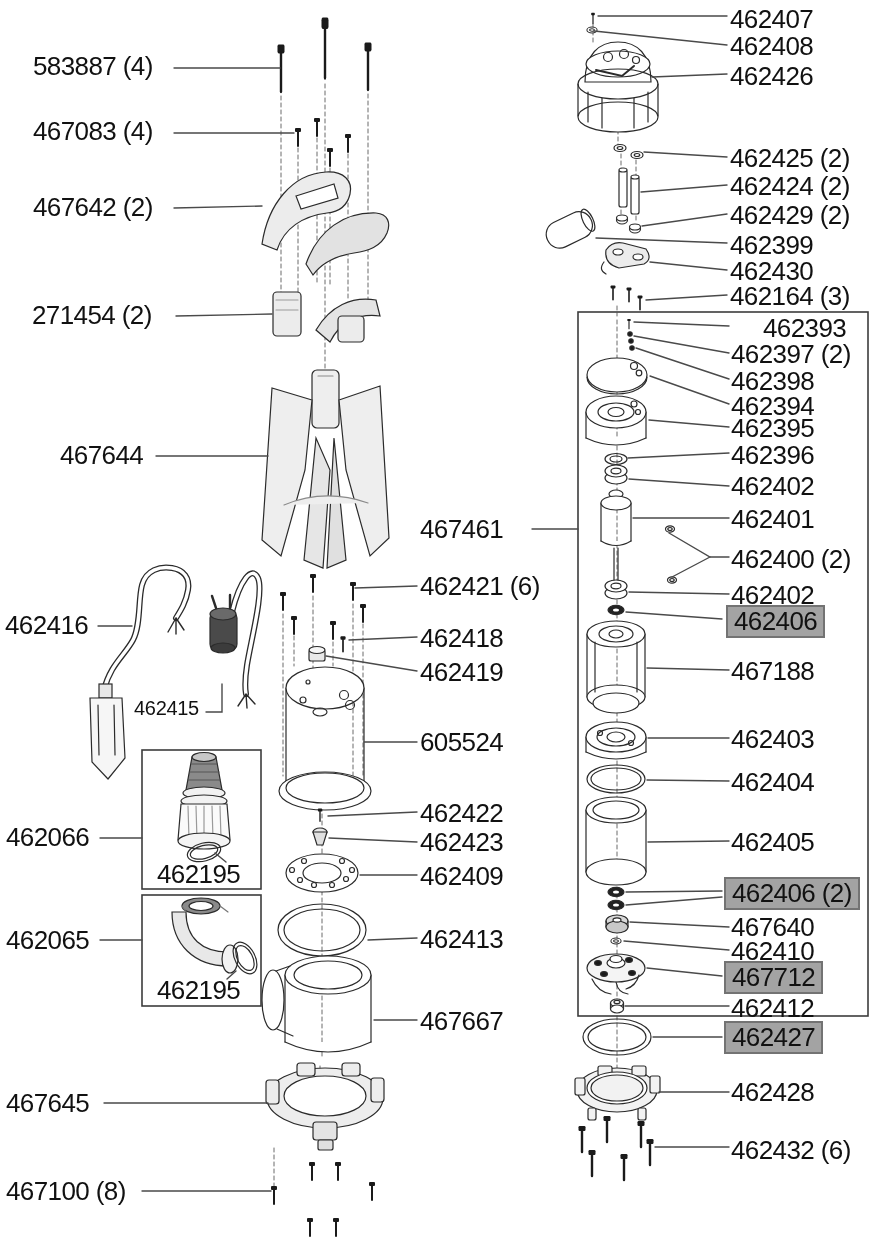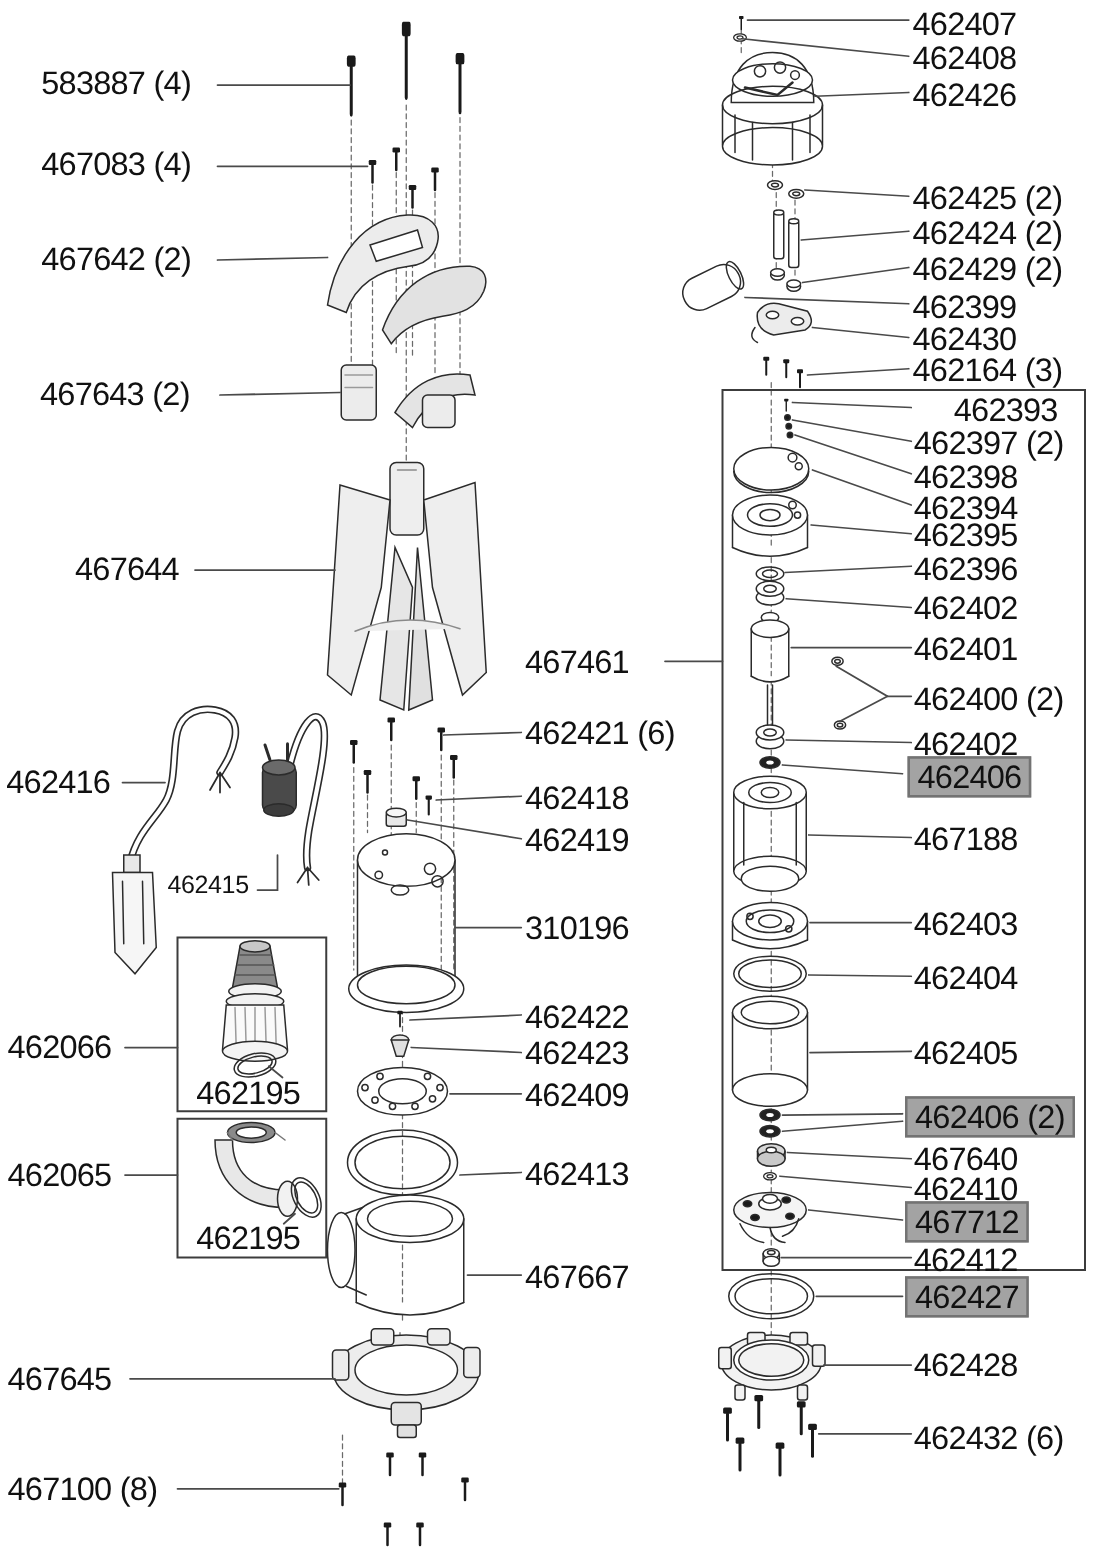--- a/index.html
+++ b/index.html
@@ -467,21 +467,21 @@
       <div class="plabel" style="left: 33px; top: 52px;">
     <span>583887 (4)</span>
   </div>
       <div class="plabel" style="left: 33px; top: 117px;">
     <span>467083 (4)</span>
   </div>
       <div class="plabel" style="left: 33px; top: 193px;">
     <span>467642 (2)</span>
   </div>
       <div class="plabel" style="left: 32px; top: 301px;">
-    <span>467643 (2)</span>
+    <span>271454 (2)</span>
   </div>
       <div class="plabel" style="left: 60px; top: 441px;">
     <span>467644</span>
   </div>
       <div class="plabel" style="left: 5px; top: 611px;">
     <span>462416</span>
   </div>
       <div class="plabel small" style="left: 134px; top: 698px;">
     <span>462415</span>
   </div>
@@ -509,21 +509,21 @@
       <div class="plabel" style="left: 420px; top: 572px;">
     <span>462421 (6)</span>
   </div>
       <div class="plabel" style="left: 420px; top: 624px;">
     <span>462418</span>
   </div>
       <div class="plabel" style="left: 420px; top: 658px;">
     <span>462419</span>
   </div>
       <div class="plabel" style="left: 420px; top: 728px;">
-    <span>310196</span>
+    <span>605524</span>
   </div>
       <div class="plabel" style="left: 420px; top: 799px;">
     <span>462422</span>
   </div>
       <div class="plabel" style="left: 420px; top: 828px;">
     <span>462423</span>
   </div>
       <div class="plabel" style="left: 420px; top: 862px;">
     <span>462409</span>
   </div>

